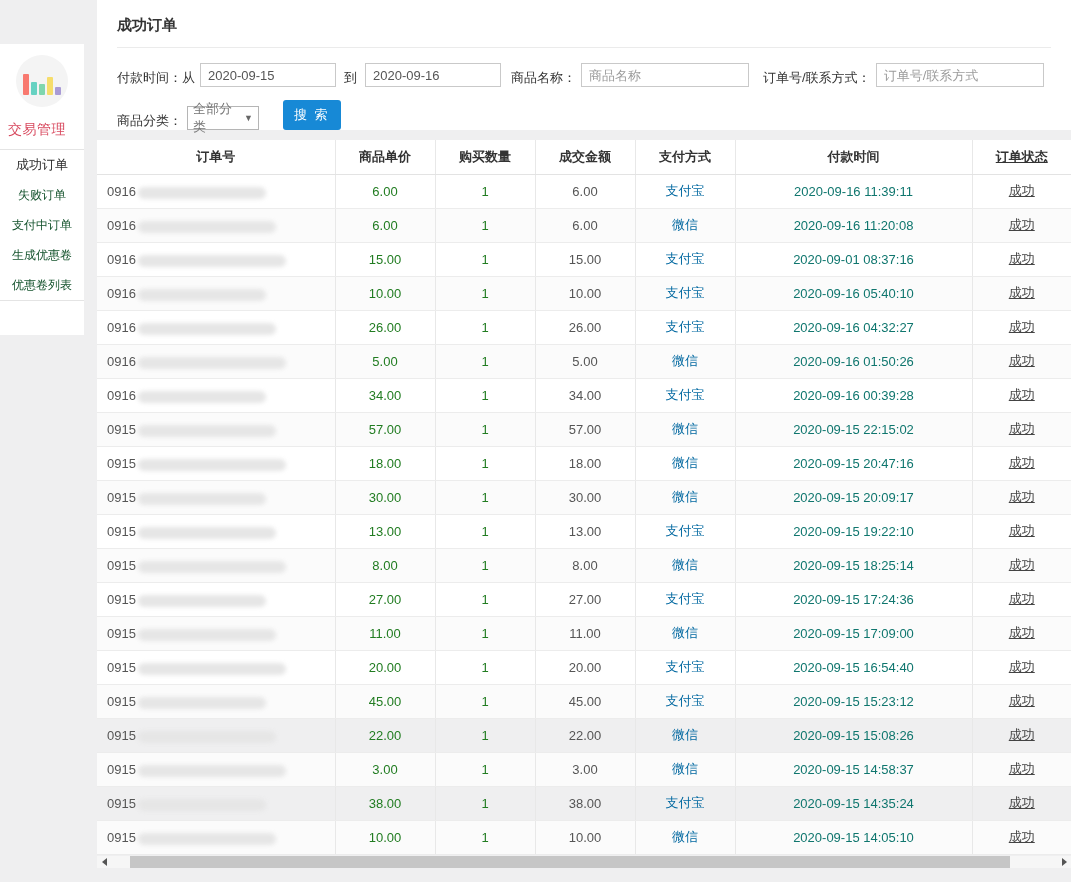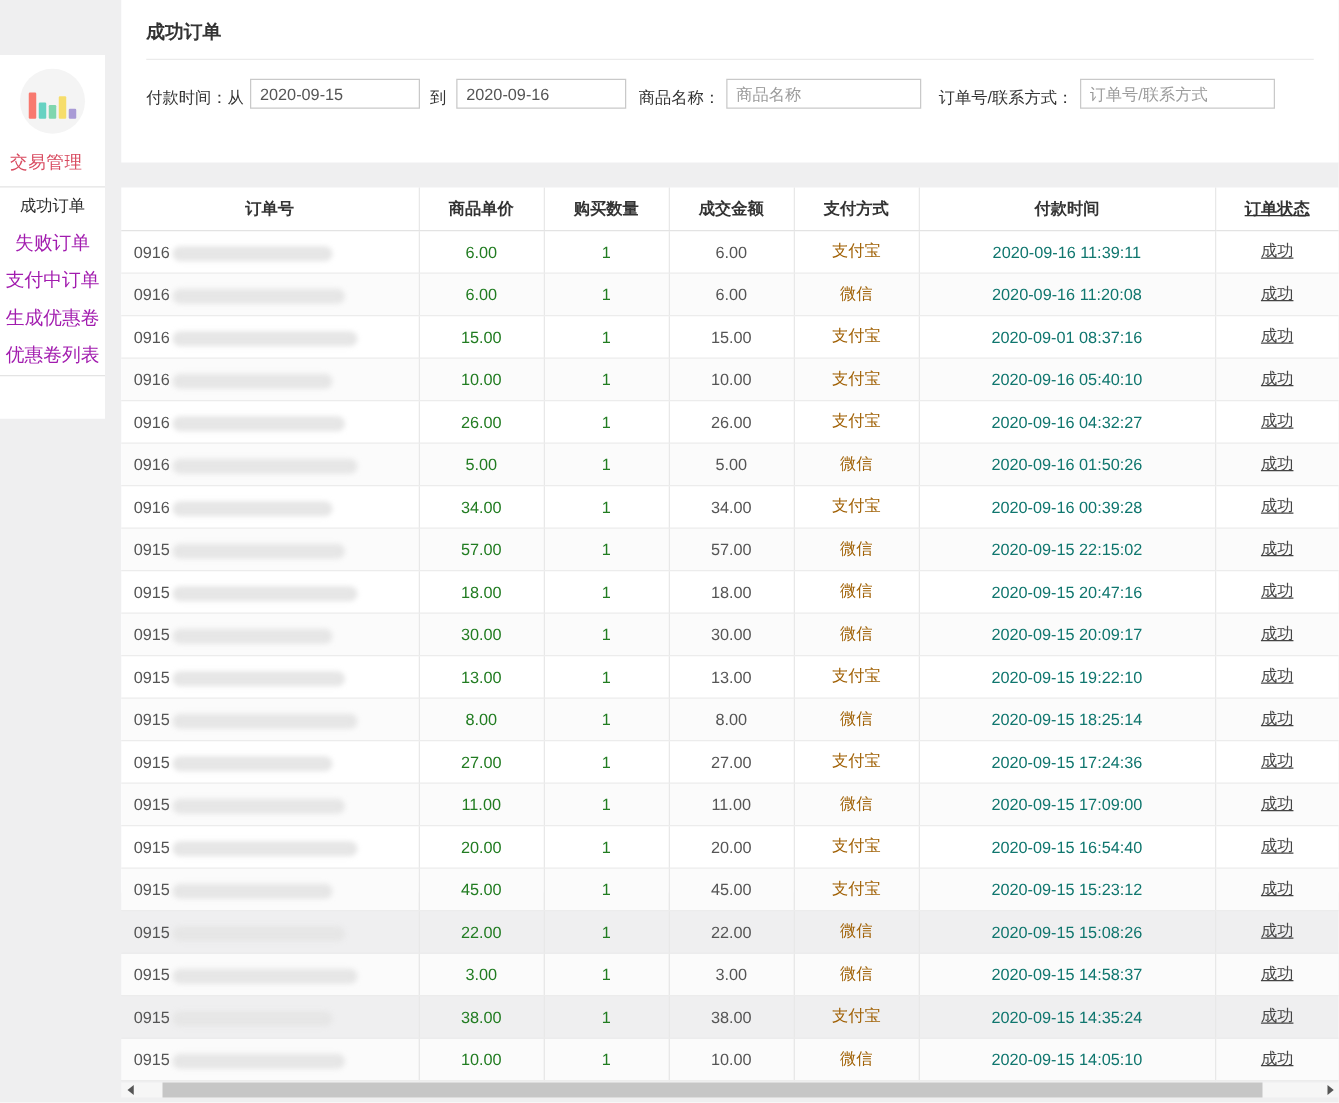--- a/index.html
+++ b/index.html
@@ -11,63 +11,63 @@
     color:#333;
   }
   
   .sidebar{ position:absolute; left:0; top:0; width:84px; height:291px; background:#fff;margin-top:44px; }
   .logo{ width:52px; height:52px; border-radius:50%; background:#f4f4f4; margin:11px auto 0;
          display:flex; align-items:flex-end; justify-content:center; gap:2px; padding-bottom:12px; }
   .logo .bar{ width:6px; border-radius:1px; display:block; }
   .bar1{ height:21px; } .bar2{ height:13px; } .bar3{ height:11px; } .bar4{ height:18px; } .bar5{ height:8px; }
   .side-title{ font-size:14px; color:#d84a5f; padding:14px 0 10px 8px; letter-spacing:.5px; }
   .side-divider{ border-top:1px solid #e4e4e4; width:100%; }
-  .side-nav .item{ height:30px; line-height:30px; text-align:center; font-size:15px; color:#a21caf; cursor:pointer; }
+  .side-nav .item{ height:30px; line-height:30px; text-align:center; font-size:12px; color:#14532d; cursor:pointer; }
   .side-nav .item.active{ color:#2b2b2b; font-size:13px; }
   
   .main{ position:absolute; left:97px; top:0; width:974px; height:882px; }
   .panel{ background:#fff; }
   .top-panel{ height:130px; padding:12px 20px 0; }
   .page-title{ font-size:15px; font-weight:bold; color:#333; padding:4px 0 12px; }
   .h-divider{ border-top:1px solid #ebebeb; }
   .filter-row{ display:flex; align-items:flex-end; }
   .row1{ margin-top:15px; }
   .row2{ margin-top:13px; }
   .lbl{ font-size:13px; color:#333; margin-right:5px; white-space:nowrap; }
   .txt{ height:24px; border:1px solid #c9c9c9; font-size:13px; color:#555; padding:0 7px;
         font-family:"Liberation Sans","DejaVu Sans",sans-serif; outline:none; }
   .txt::placeholder{ color:#9b9b9b; }
   .w-date{ width:136px; }
-  .w-name{ width:156px; }
+  .w-name{ width:168px; }
   .mid-lbl{ margin-left:10px; }
   .gap-lbl{ margin-left:14px; }
   .to-lbl{ margin:0 8px; }
   .select{ width:72px; height:24px; border:1px solid #b5b5b5; font-size:13px; color:#777;
            display:inline-flex; align-items:center; justify-content:space-between; padding:0 5px; cursor:pointer; background:#fff; }
   .select .caret{ font-size:9px; color:#666; }
   .search-btn{ margin-left:24px; background:#1789d6; color:#fff; border:none; font-size:13px;
                padding:6px 11px; border-radius:3px; cursor:pointer; letter-spacing:2px;
                font-family:"Liberation Sans","DejaVu Sans",sans-serif; }
   
-  .table-panel{ position:absolute; top:150px; left:0; width:974px; height:564px; }
+  .table-panel{ position:absolute; top:140px; left:0; width:974px; height:564px; }
   table{ border-collapse:collapse; table-layout:fixed; width:974px; }
   th,td{ height:34px; font-size:13px; text-align:center; border-bottom:1px solid #ececec;
          border-right:1px solid #e8e8e8; overflow:hidden; white-space:nowrap; }
   th:last-child, td:last-child{ border-right:none;text-decoration:underline; }
   thead th{ font-weight:bold; color:#333; border-bottom:1px solid #e3e3e3; font-size:13px; }
   tbody tr:nth-child(even){ background:#fbfbfb; }
   .c-order{ text-align:left; padding-left:10px; color:#555; }
   .c-order .ordwrap{ display:flex; align-items:flex-end; }
   .redacted{ display:inline-block; height:12px; margin-left:2px; background:#e6e6e6;
              border-radius:6px; filter:blur(2px); width:138px; }
   tr:nth-child(3n) .redacted{ width:148px; }
   tr:nth-child(3n+1) .redacted{ width:128px; }
   .c-green{ color:#217c21; }
   .c-amount{ color:#555; }
-  .c-pay{ color:#a16207;margin-left:10px; }
+  .c-pay{ color:#0369a1;margin-left:10px; }
   .c-time{ color:#0f766e; }
   .c-status{ color:#444; }
   
   .hscroll{ position:absolute; left:0; top:716px; width:974px; height:12px;
             display:flex; align-items:center; }
   .sb-btn{ width:14px; height:12px; background:#f6f6f6; display:flex; align-items:center; justify-content:center; cursor:pointer; }
   .tri-left{ width:0; height:0; border-top:4px solid transparent; border-bottom:4px solid transparent; border-right:5px solid #555; }
   .tri-right{ width:0; height:0; border-top:4px solid transparent; border-bottom:4px solid transparent; border-left:5px solid #555; }
   .sb-track{ position:relative; flex:1; height:12px; background:#f6f6f6; }
   .sb-thumb{ position:absolute; left:2%; top:0; width:93%; height:12px; background:#c6c6c6; cursor:grab; }
@@ -104,20 +104,28 @@
       <span class="lbl">付款时间：从</span>
       <input class="txt w-date" type="text" value="2020-09-15" style="">
       <span class="lbl to-lbl">到</span>
       <input class="txt w-date" type="text" value="2020-09-16" style="">
       <span class="lbl mid-lbl">商品名称：</span>
       <input class="txt w-name" type="text" placeholder="商品名称" style="">
       <span class="lbl gap-lbl">订单号/联系方式：</span>
       <input class="txt w-name" type="text" placeholder="订单号/联系方式" style="">
     </div>
 
+    <div class="filter-row row2">
+      <span class="lbl">商品分类：</span>
+      <div class="select">
+        <span>全部分类</span>
+        <span class="caret">▼</span>
+      </div>
+      <button class="search-btn">搜 索</button>
+    </div>
   </section>
 
   <section class="panel table-panel">
     <table>
       <colgroup>
         <col style="width:238px">
           <col style="width:100px">
           <col style="width:100px">
         <col style="width:100px">
           <col style="width:100px">

